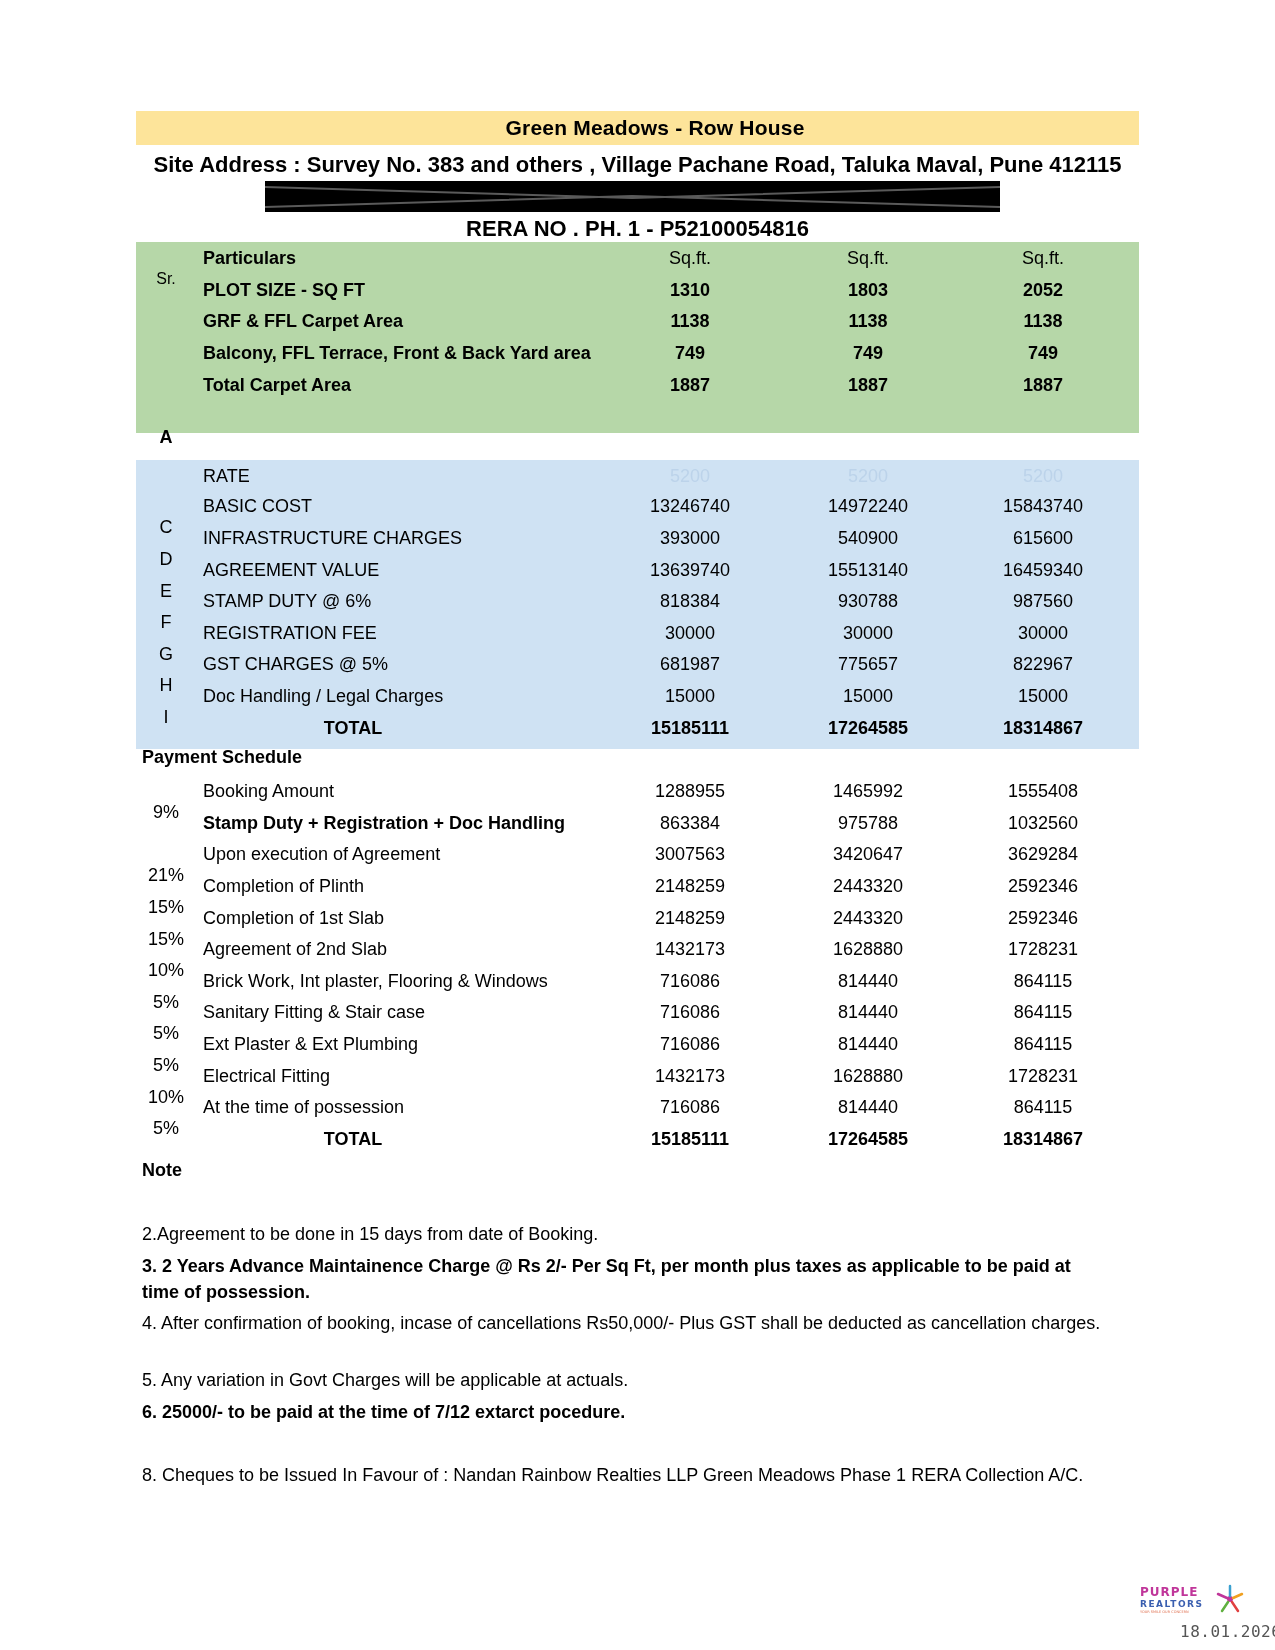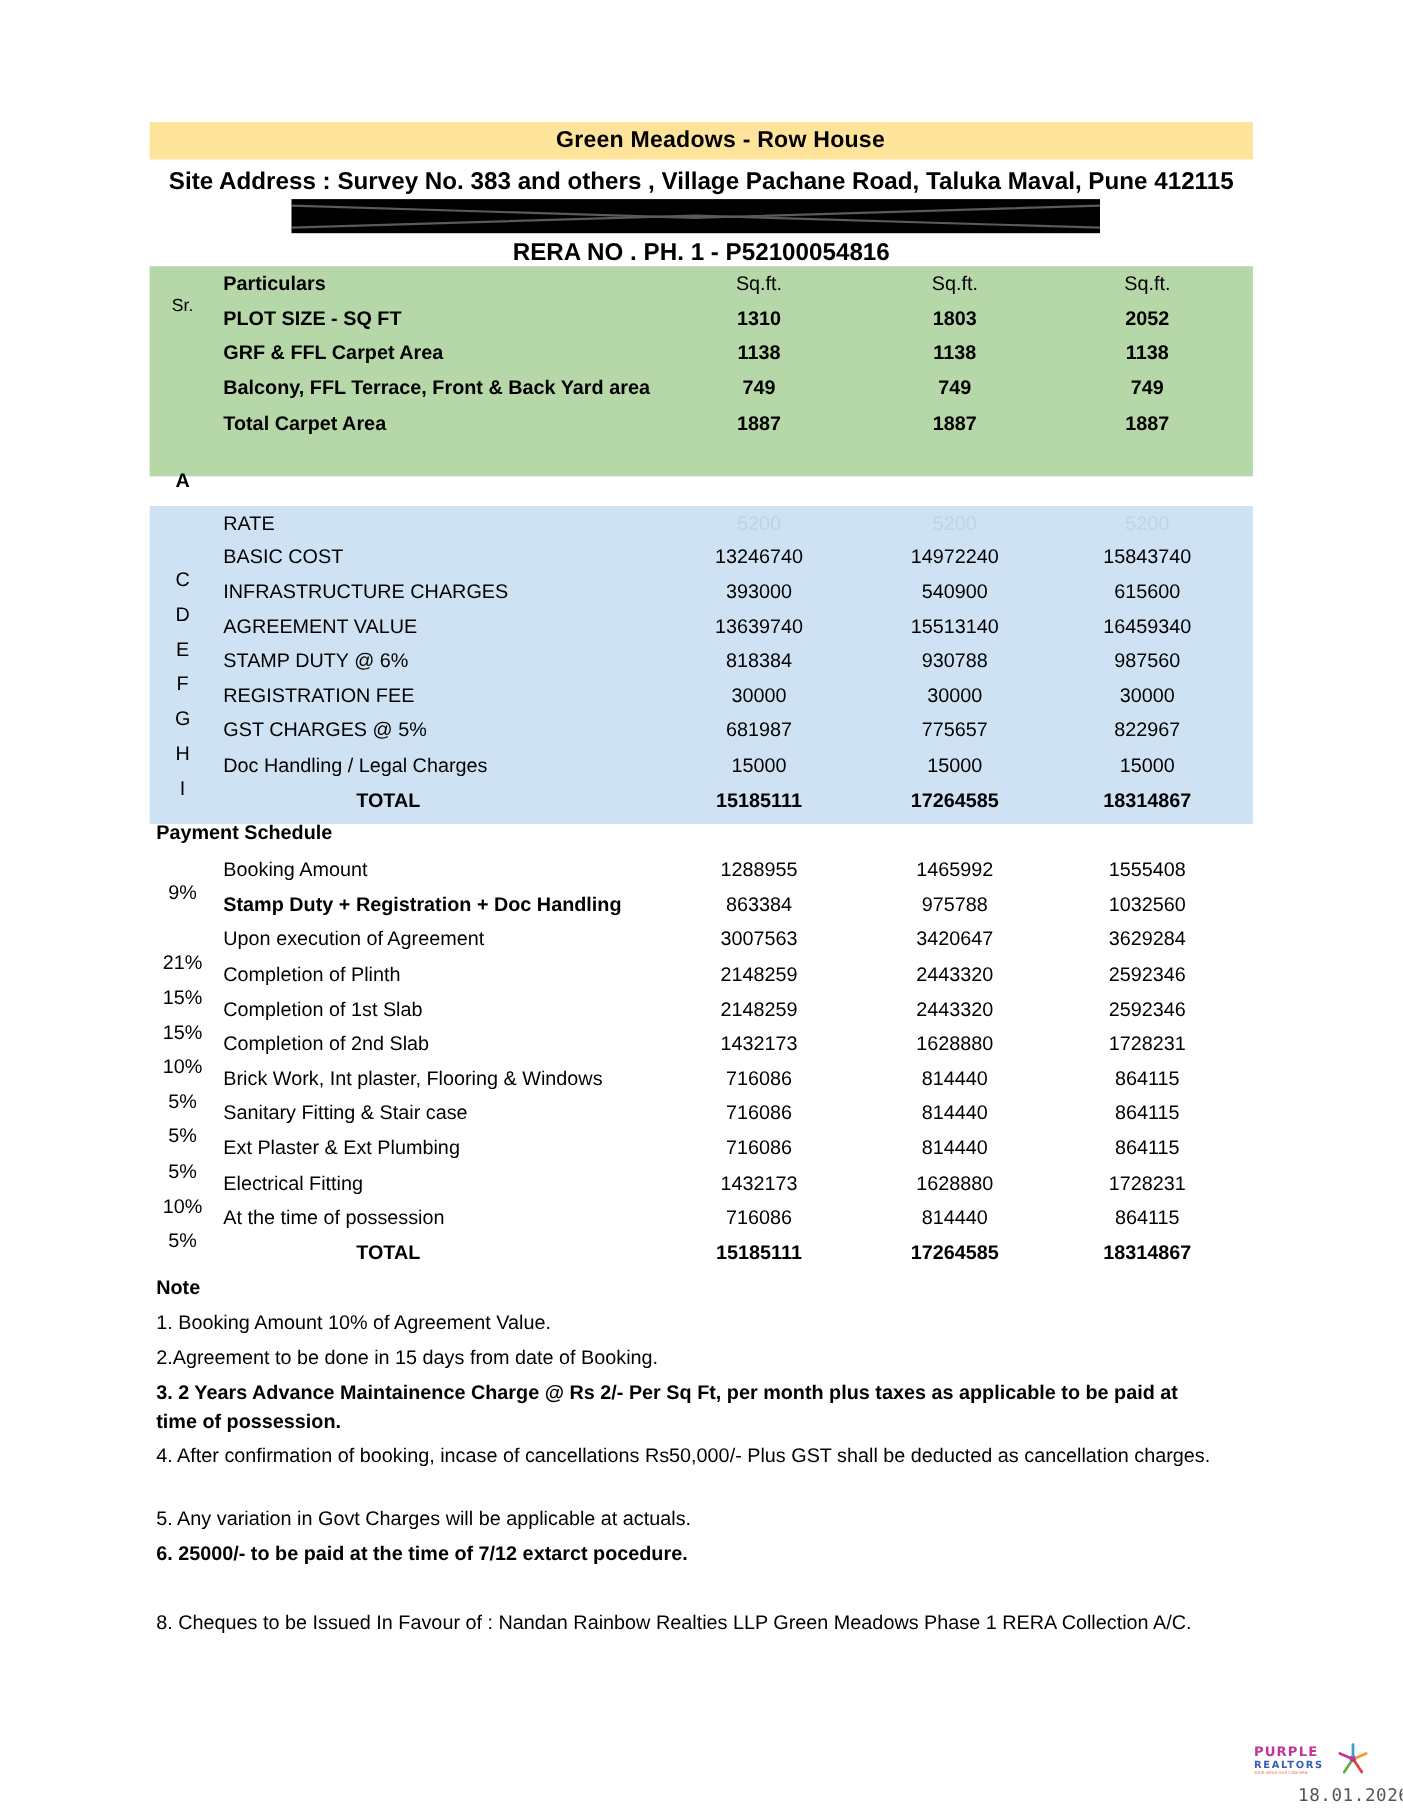--- a/index.html
+++ b/index.html
@@ -191,21 +191,21 @@
   </div>
   <div class="row" style="top:902px;">
     <span class="sr">15%</span>
     <span class="part">Completion of 1st Slab</span>
     <span class="v v1">2148259</span>
     <span class="v v2">2443320</span>
     <span class="v v3">2592346</span>
   </div>
   <div class="row" style="top:933px;">
     <span class="sr">10%</span>
-    <span class="part">Completion of 2nd Slab</span>
+    <span class="part">Agreement of 2nd Slab</span>
     <span class="v v1">1432173</span>
     <span class="v v2">1628880</span>
     <span class="v v3">1728231</span>
   </div>
   <div class="row" style="top:965px;">
     <span class="sr">5%</span>
     <span class="part">Brick Work, Int plaster, Flooring &amp; Windows</span>
     <span class="v v1">716086</span>
     <span class="v v2">814440</span>
     <span class="v v3">864115</span>
@@ -239,21 +239,20 @@
     <span class="v v3">864115</span>
   </div>
   <div class="row bold" style="top:1123px;">
     <span class="part center">TOTAL</span>
     <span class="v v1">15185111</span>
     <span class="v v2">17264585</span>
     <span class="v v3">18314867</span>
   </div>
 
   <div class="section-label" style="top:1160px;">Note</div>
-  <div class="note" style="top:1189px;">1. Booking Amount 10% of Agreement Value.</div>
   <div class="note" style="top:1221px;">2.Agreement to be done in 15 days from date of Booking.</div>
   <div class="note bold" style="top:1253px;">3. 2 Years Advance Maintainence Charge @ Rs 2/- Per Sq Ft, per month plus taxes as applicable to be paid at time of possession.</div>
   <div class="note" style="top:1310px;">4. After confirmation of booking, incase of cancellations Rs50,000/- Plus GST shall be deducted as cancellation charges.</div>
   <div class="note" style="top:1367px;">5. Any variation in Govt Charges will be applicable at actuals.</div>
   <div class="note bold" style="top:1399px;">6. 25000/- to be paid at the time of 7/12 extarct pocedure.</div>
   <div class="note" style="top:1462px;">8. Cheques to be Issued In Favour of : Nandan Rainbow Realties LLP Green Meadows Phase 1 RERA Collection A/C.</div>
 
   <div class="logo">
     <svg width="110" height="36" viewBox="0 0 110 36">
       <text x="0" y="14" font-family="DejaVu Sans, sans-serif" font-size="12" font-weight="bold" fill="#c0369a" letter-spacing="1">PURPLE</text>

